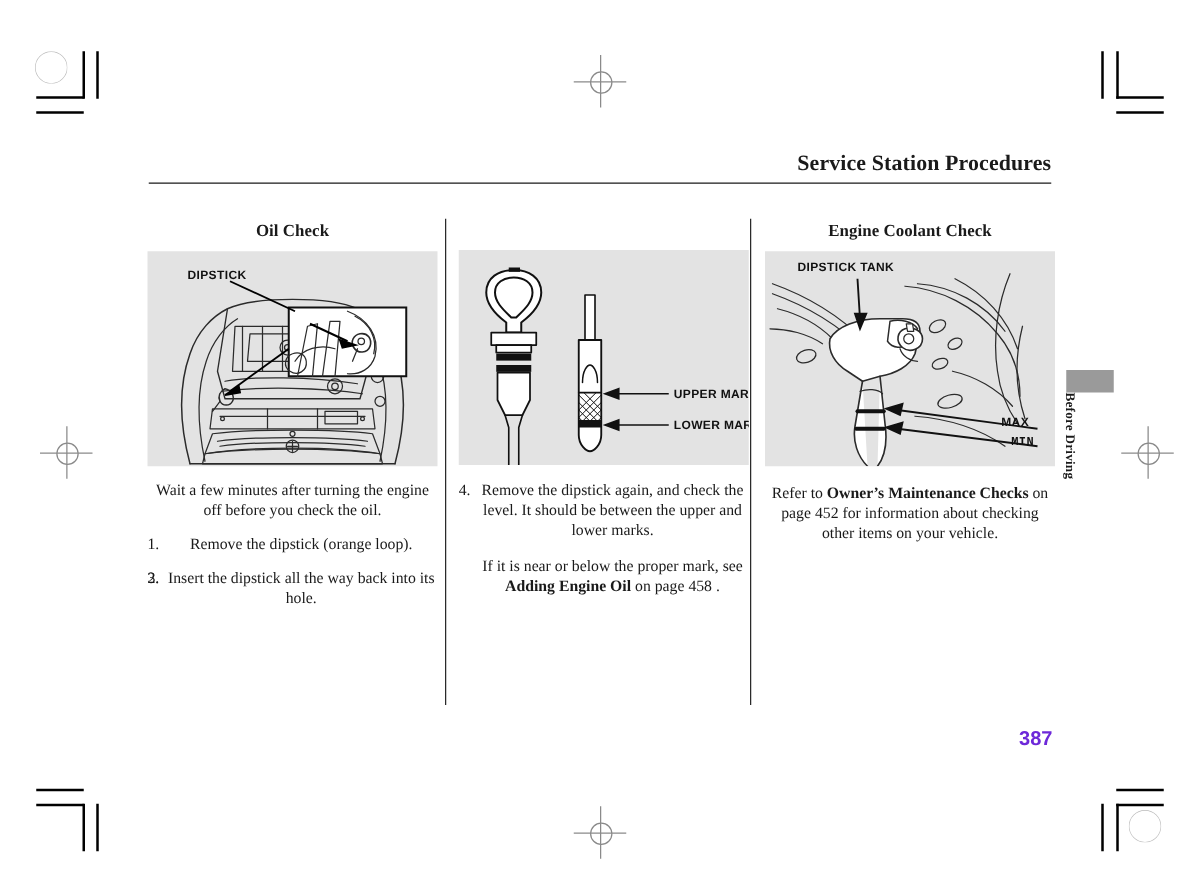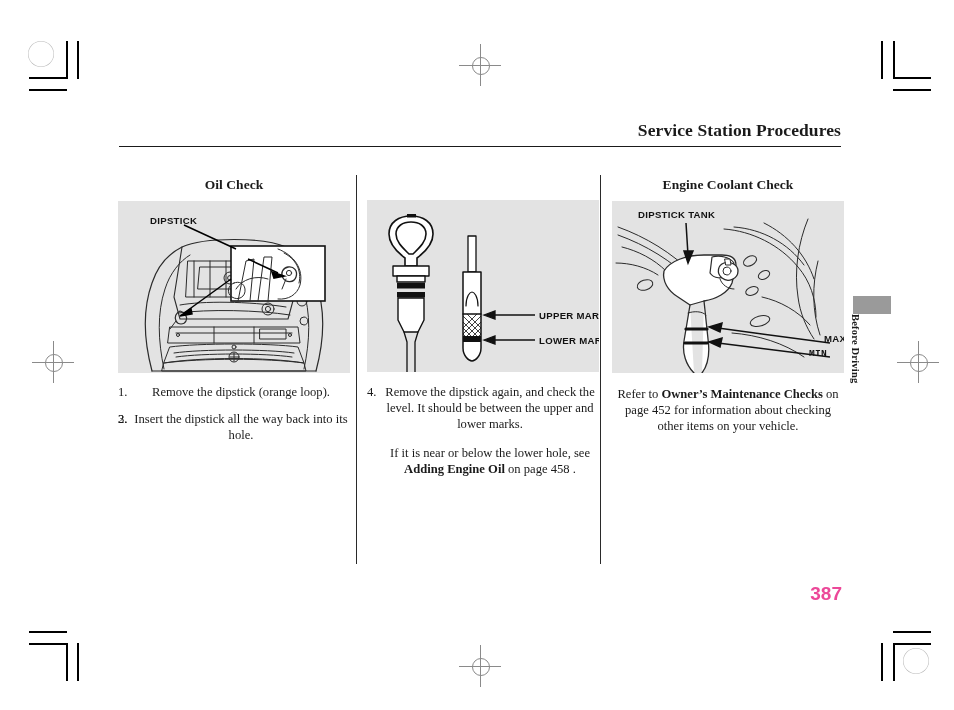--- a/index.html
+++ b/index.html
@@ -185,22 +185,22 @@
 
   
   .folio {
     position: absolute;
     left: 790px;
     top: 583px;
     width: 52px;
     text-align: right;
     font-family: "Liberation Sans", sans-serif;
     font-weight: bold;
-    font-size: 19px;
-    color: #ec4899;
+    font-size: 16px;
+    color: #6d28d9;
   }
 </style>
 </head>
 <body>
 
 <div>
 
   <div class="reg-target" style="left:28px; top:41px;"></div>
   <div class="crop-v" style="left:66px; top:41px; height:38px;"></div>
   <div class="crop-v" style="left:77px; top:41px; height:38px;"></div>
@@ -332,20 +332,23 @@
         <g stroke="#000" stroke-width="1.5" fill="#000">
           <line x1="66" y1="24" x2="118" y2="48"></line>
           <line x1="113" y1="78" x2="66" y2="112"></line>
           <polygon points="62,115 73,108 74,113"></polygon>
         </g>
       </svg>
 
       <div class="fig-label" style="left:32px; top:14px;">DIPSTICK</div>
     </div>
 
+    <div class="body-text">
+      <p>Wait a few minutes after turning the engine off before you check the oil.</p>
+    </div>
 
     <ol class="steps" style="margin-top:11px;">
       <li>
         <span class="num">1.</span>
         <span>Remove the dipstick (orange loop).</span>
       </li>
       <li>
         <span class="num">2.</span>
       </li>
       <li>
@@ -425,21 +428,21 @@
 
     <ol class="steps" style="margin-top:12px;">
       <li>
         <span class="num">4.</span>
         <span>Remove the dipstick again, and check the level. It should be between the upper and lower marks.</span>
       </li>
     </ol>
 
     <div class="body-text" style="margin-top:13px; padding-left:14px;">
       <p>
-        <span>If it is near or below the lower hole, see </span><b>Adding Engine Oil</b><span> on page 458 .</span>
+        <span>If it is near or below the proper mark, see </span><b>Adding Engine Oil</b><span> on page 458 .</span>
       </p>
     </div>
   </div>
 
   <div class="col col-3">
 
     <h2 class="section-heading">Engine Coolant Check</h2>
 
     <div class="figure">
       <svg width="232" height="172" viewBox="0 0 232 172">
@@ -494,21 +497,21 @@
           <polygon points="97,126 110,122 108,131"></polygon>
         </g>
 
         <g stroke="#111" stroke-width="1.5" fill="#111">
           <line x1="218" y1="156" x2="106" y2="142"></line>
           <polygon points="97,141 110,137 108,146"></polygon>
         </g>
       </svg>
 
       <div class="fig-label" style="left:26px; top:8px;">DIPSTICK TANK</div>
-      <div class="fig-label" style="left:212px; top:132px;">MAX</div>
+      <div class="fig-label" style="left:189px; top:132px;">MAX</div>
       <div class="fig-label" style="left:197px; top:147px;font-family:Liberation Mono, monospace;">MIN</div>
     </div>
 
     <div class="body-text">
       <p style="margin-top:13px;">
         <span>Refer to </span><b>Owner’s Maintenance Checks</b><span> on page 452 for information about checking other items on your vehicle.</span>
       </p>
     </div>
   </div>
 </div>

